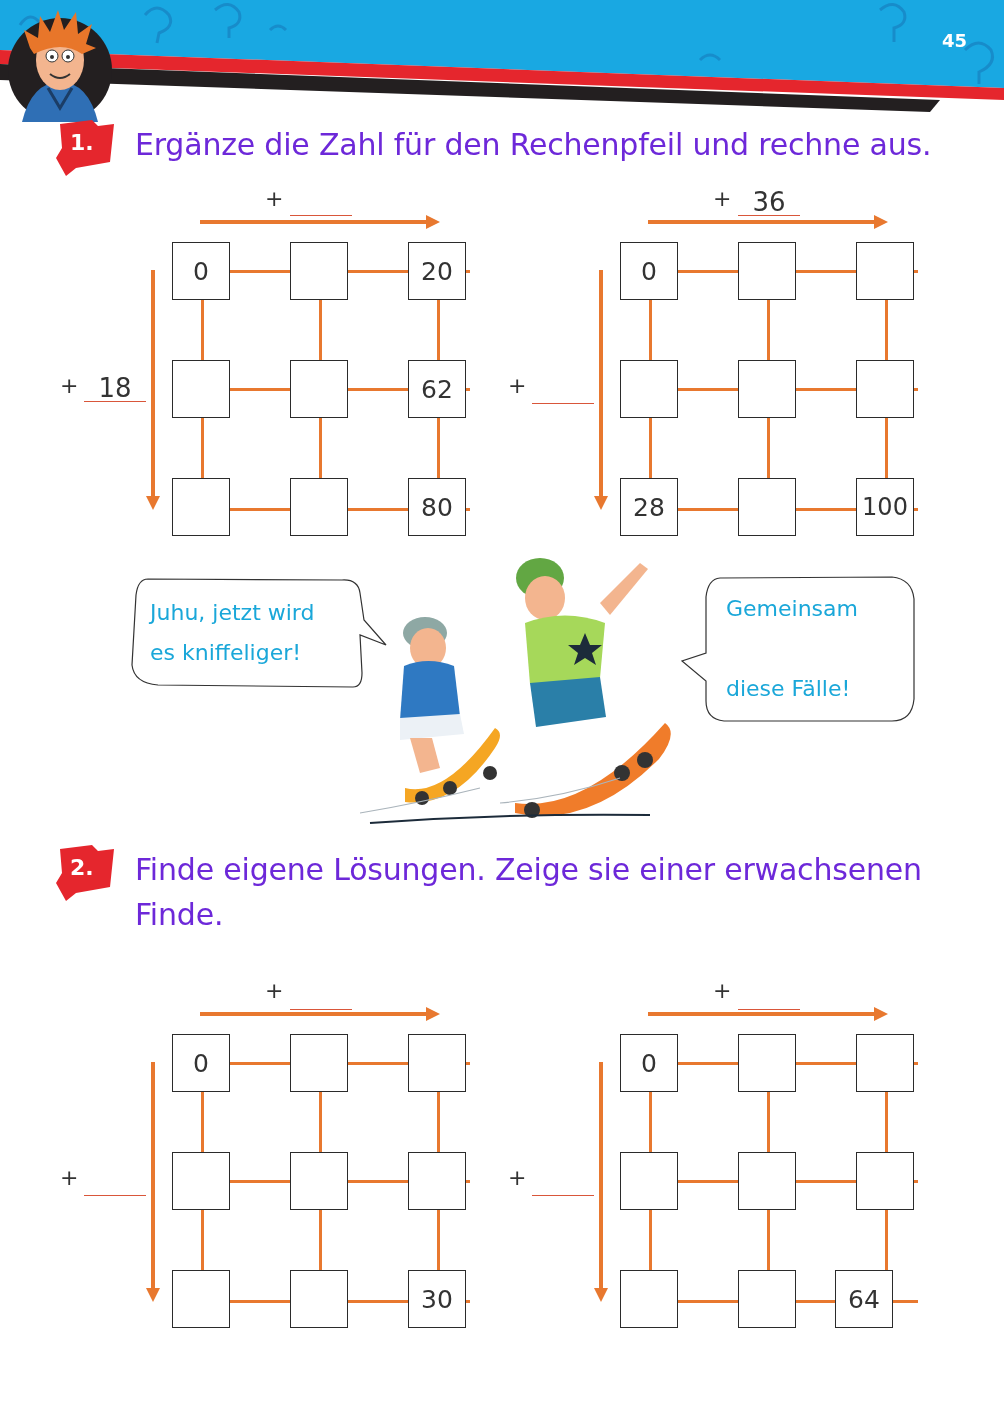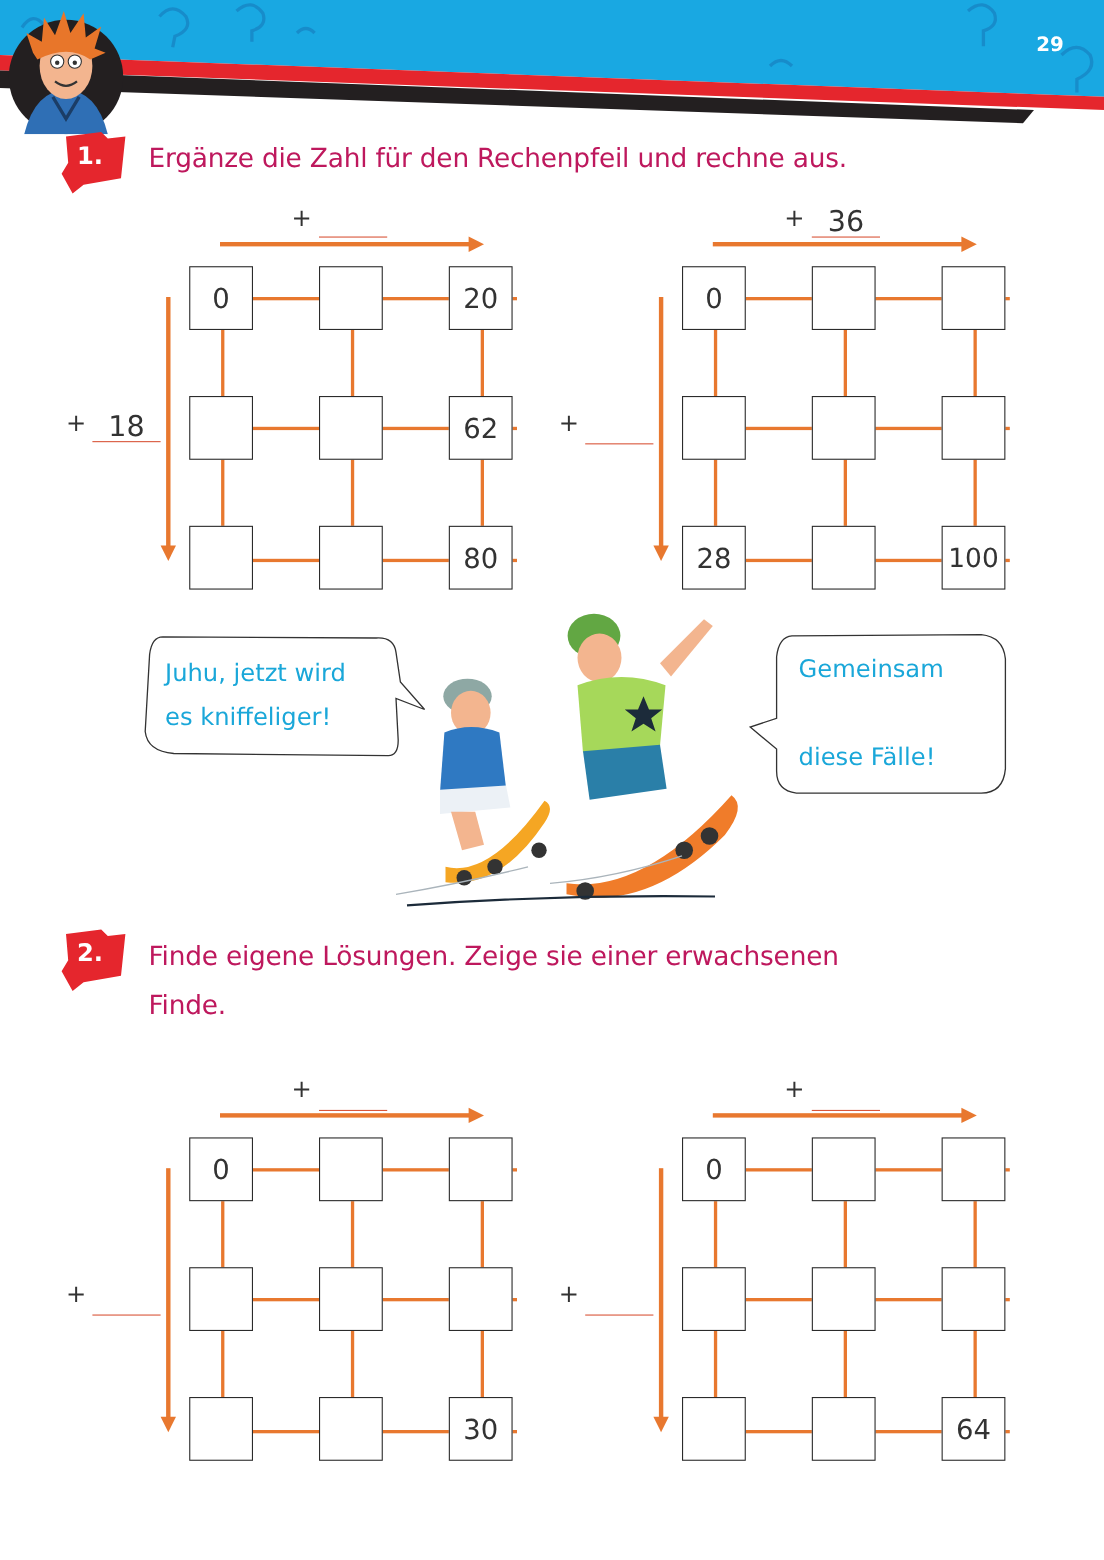--- a/index.html
+++ b/index.html
@@ -21,22 +21,22 @@
     .mascot { position: absolute; left: 768px; top: 12px; width: 120px; height: 122px; }
 
     
     .task-badge { position: absolute; width: 66px; height: 60px; }
     .task-badge svg { position: absolute; left: 0; top: 0; }
     .task-badge .num {
       position: absolute; left: 18px; top: 12px; width: 40px;
       font-family: "DejaVu Sans", sans-serif; font-weight: bold; font-size: 22px; color: #ffffff;
     }
     .task-text {
-      position: absolute; font-family: "DejaVu Sans", sans-serif; font-size: 24px;
-      color: #be185d; line-height: 45px; letter-spacing: -0.2px;
+      position: absolute; font-family: "DejaVu Sans", sans-serif; font-size: 30px;
+      color: #6d28d9; line-height: 45px; letter-spacing: -0.2px;
     }
 
     
     .grid { position: absolute; width: 440px; height: 370px; }
     .grid .line { position: absolute; background: #e8782f; }
     .grid .cell {
       position: absolute; width: 58px; height: 58px; background: #ffffff;
       border: 1.5px solid #2b2b2b;
       display: flex; align-items: center; justify-content: center;
       font-family: "DejaVu Sans", sans-serif; font-size: 25px; color: #333333;
@@ -82,21 +82,21 @@
       <path d="M145,15 q12,-14 24,0 q6,12 -10,18 l-2,10"></path>
       <path d="M215,10 q14,-12 24,2 q4,12 -10,16 l0,10"></path>
       <path d="M270,30 q8,-8 16,0"></path>
       <path d="M880,10 q14,-12 24,2 q4,12 -10,16 l0,14"></path>
       <path d="M965,50 q14,-14 26,0 q6,14 -12,22 l0,12"></path>
       <path d="M700,60 q10,-10 20,0"></path>
     </g>
     <polygon points="0,50 1004,88 1004,100 0,64" fill="#e5262d"></polygon>
     <polygon points="0,64 940,100 930,112 0,80" fill="#231f20"></polygon>
   </svg>
-  <div class="page-number">29</div>
+  <div class="page-number">45</div>
   <svg class="mascot" viewBox="0 0 120 122">
     <circle cx="60" cy="70" r="52" fill="#231f20"></circle>
     <path d="M22,122 q10,-40 38,-40 q28,0 38,40 z" fill="#2f6fb5"></path>
     <path d="M48,88 l12,20 l12,-20" fill="none" stroke="#1b3d66" stroke-width="3"></path>
     <ellipse cx="60" cy="60" rx="24" ry="30" fill="#f3b58f"></ellipse>
     <circle cx="52" cy="56" r="6" fill="#fff" stroke="#333" stroke-width="1"></circle>
     <circle cx="68" cy="56" r="6" fill="#fff" stroke="#333" stroke-width="1"></circle>
     <circle cx="52" cy="57" r="2" fill="#333"></circle>
     <circle cx="68" cy="57" r="2" fill="#333"></circle>
     <path d="M50,74 q10,8 20,0" fill="none" stroke="#333" stroke-width="2"></path>
@@ -251,14 +251,14 @@
   <div class="line" style="left:269px; top:90px; width:3px; height:240px;"></div>
   <div class="line" style="left:387px; top:90px; width:3px; height:240px;"></div>
   <div class="cell" style="left:122px; top:62px;">0</div>
   <div class="cell" style="left:240px; top:62px;"></div>
   <div class="cell" style="left:358px; top:62px;"></div>
   <div class="cell" style="left:122px; top:180px;"></div>
   <div class="cell" style="left:240px; top:180px;"></div>
   <div class="cell" style="left:358px; top:180px;"></div>
   <div class="cell" style="left:122px; top:298px;"></div>
   <div class="cell" style="left:240px; top:298px;"></div>
-  <div class="cell" style="left:358px; top:298px;">64</div>
+  <div class="cell" style="left:337px; top:298px;">64</div>
 </div>
 
 </body></html>

